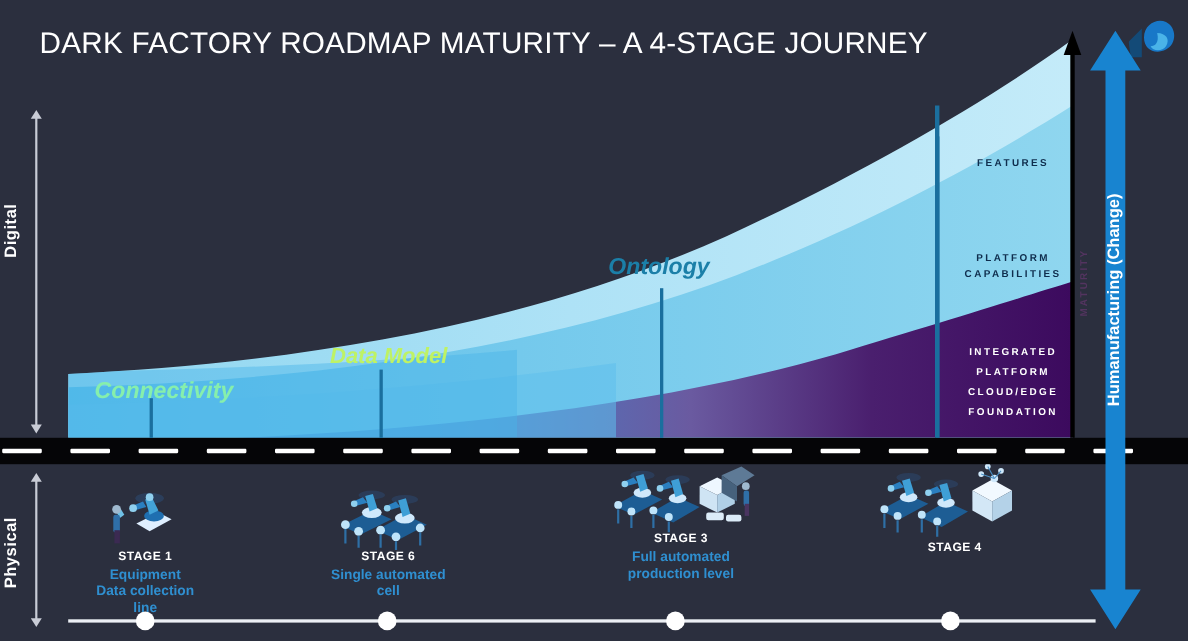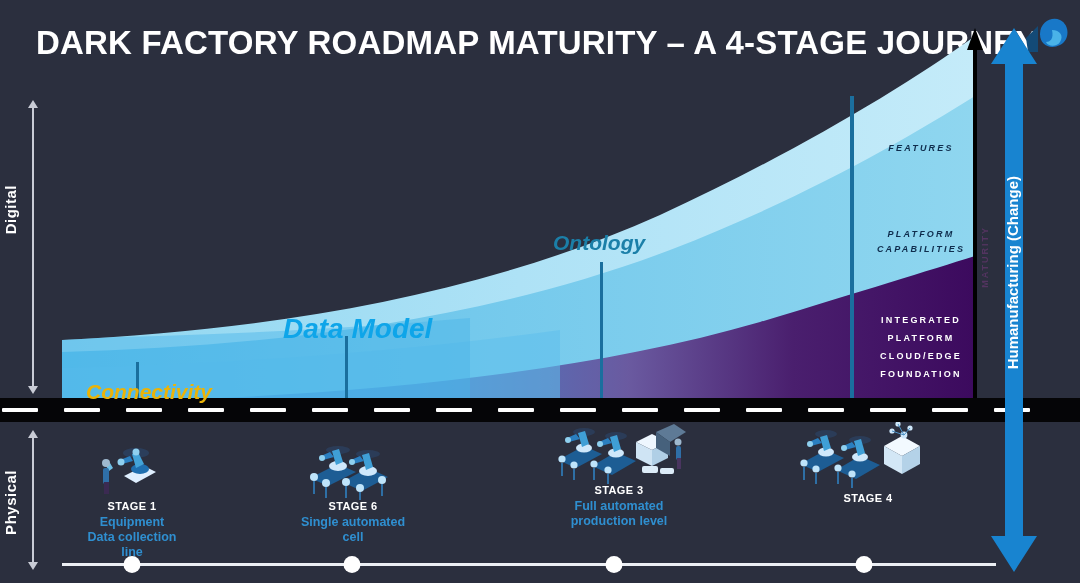--- a/index.html
+++ b/index.html
@@ -1,21 +1,21 @@
 <!DOCTYPE html>
 <html><head>
 <meta charset="utf-8">
 <style>
   html,body{margin:0;padding:0;background:#2a2e3d;}
   body{width:1080px;height:583px;overflow:hidden;
        font-family:"Liberation Sans",sans-serif;color:#fff;}
   #stage{position:relative;width:1080px;height:583px;background:#2b2f3e;overflow:hidden;}
 
   
-  .title{position:absolute;left:36px;top:24px;font-size:33px;font-weight:bold;
+  .title{position:absolute;left:36px;top:24px;font-size:27px;font-weight:normal;
          letter-spacing:.2px;color:#ffffff;white-space:nowrap;}
 
   
   .logo{position:absolute;right:6px;top:14px;width:48px;height:42px;}
 
   
   .axis-line{position:absolute;background:#c9ccd6;width:2px;}
   .axis-label{position:absolute;color:#ffffff;font-size:15px;font-weight:600;
               writing-mode:vertical-rl;transform:rotate(180deg);letter-spacing:.5px;}
   .arrow-up,.arrow-dn{position:absolute;width:0;height:0;border-left:5px solid transparent;
@@ -25,29 +25,29 @@
 
   
   #curve{position:absolute;left:0;top:0;width:1080px;height:583px;}
 
   
   .road{position:absolute;left:0;top:398px;width:1080px;height:24px;background:#050507;}
   .road .dash{position:absolute;top:10px;height:4px;background:#ffffff;border-radius:1px;}
 
   
   .clabel{position:absolute;font-style:italic;font-weight:bold;white-space:nowrap;}
-  .clabel.navy{color:#eab308;margin-top:36px;}
+  .clabel.navy{color:#86efac;}
   .clabel.teal{color:#1b7fa8;}
   .clabel.blue{color:#1f6fa8;}
   .stem{position:absolute;width:3px;background:#1a6f9e;}
 
   
   .blk{position:absolute;text-align:center;font-size:9px;font-weight:bold;
        letter-spacing:2.2px;line-height:15px;white-space:nowrap;}
-  .blk.dark{color:#0f2d4d;font-style:italic;}
+  .blk.dark{color:#0f2d4d;}
   .blk.light{color:#ffffff;}
 
   
   .hm-arrow{position:absolute;}
   .hm-label{position:absolute;color:#ffffff;font-size:15px;font-weight:bold;
             writing-mode:vertical-rl;transform:rotate(180deg);white-space:nowrap;}
   .ghost{position:absolute;color:#5b3566;font-size:9px;font-weight:bold;letter-spacing:2px;
          writing-mode:vertical-rl;transform:rotate(180deg);opacity:.85;}
 
   
@@ -140,21 +140,21 @@
     <div class="dash" style="left:932px;width:36px"></div>
     <div class="dash" style="left:994px;width:36px"></div>
   </div>
 
   <div class="stem" style="left:136px;top:362px;height:36px"></div>
   <div class="stem" style="left:345px;top:336px;height:62px"></div>
   <div class="stem" style="left:600px;top:262px;height:136px"></div>
   <div class="stem" style="left:851px;top:124px;height:274px"></div>
 
   <div class="clabel navy" style="left:86px;top:344px;font-size:21px;">Connectivity</div>
-  <div class="clabel" style="left:283px;top:313px;font-size:28px;color:#0ea5e9;">Data Model</div>
+  <div class="clabel" style="left:300px;top:313px;font-size:20px;color:#bef264;">Data Model</div>
   <div class="clabel teal" style="left:553px;top:231px;font-size:21px;">Ontology</div>
 
   <div class="blk dark" style="left:866px;top:141px;width:110px;">FEATURES</div>
   <div class="blk dark" style="left:866px;top:227px;width:110px;">PLATFORM</div>
   <div class="blk dark" style="left:861px;top:242px;width:120px;">CAPABILITIES</div>
 
   <div class="blk light" style="left:866px;top:313px;width:110px;">INTEGRATED</div>
   <div class="blk light" style="left:866px;top:331px;width:110px;">PLATFORM</div>
   <div class="blk light" style="left:864px;top:349px;width:114px;">CLOUD/EDGE</div>
   <div class="blk light" style="left:864px;top:367px;width:114px;">FOUNDATION</div>

